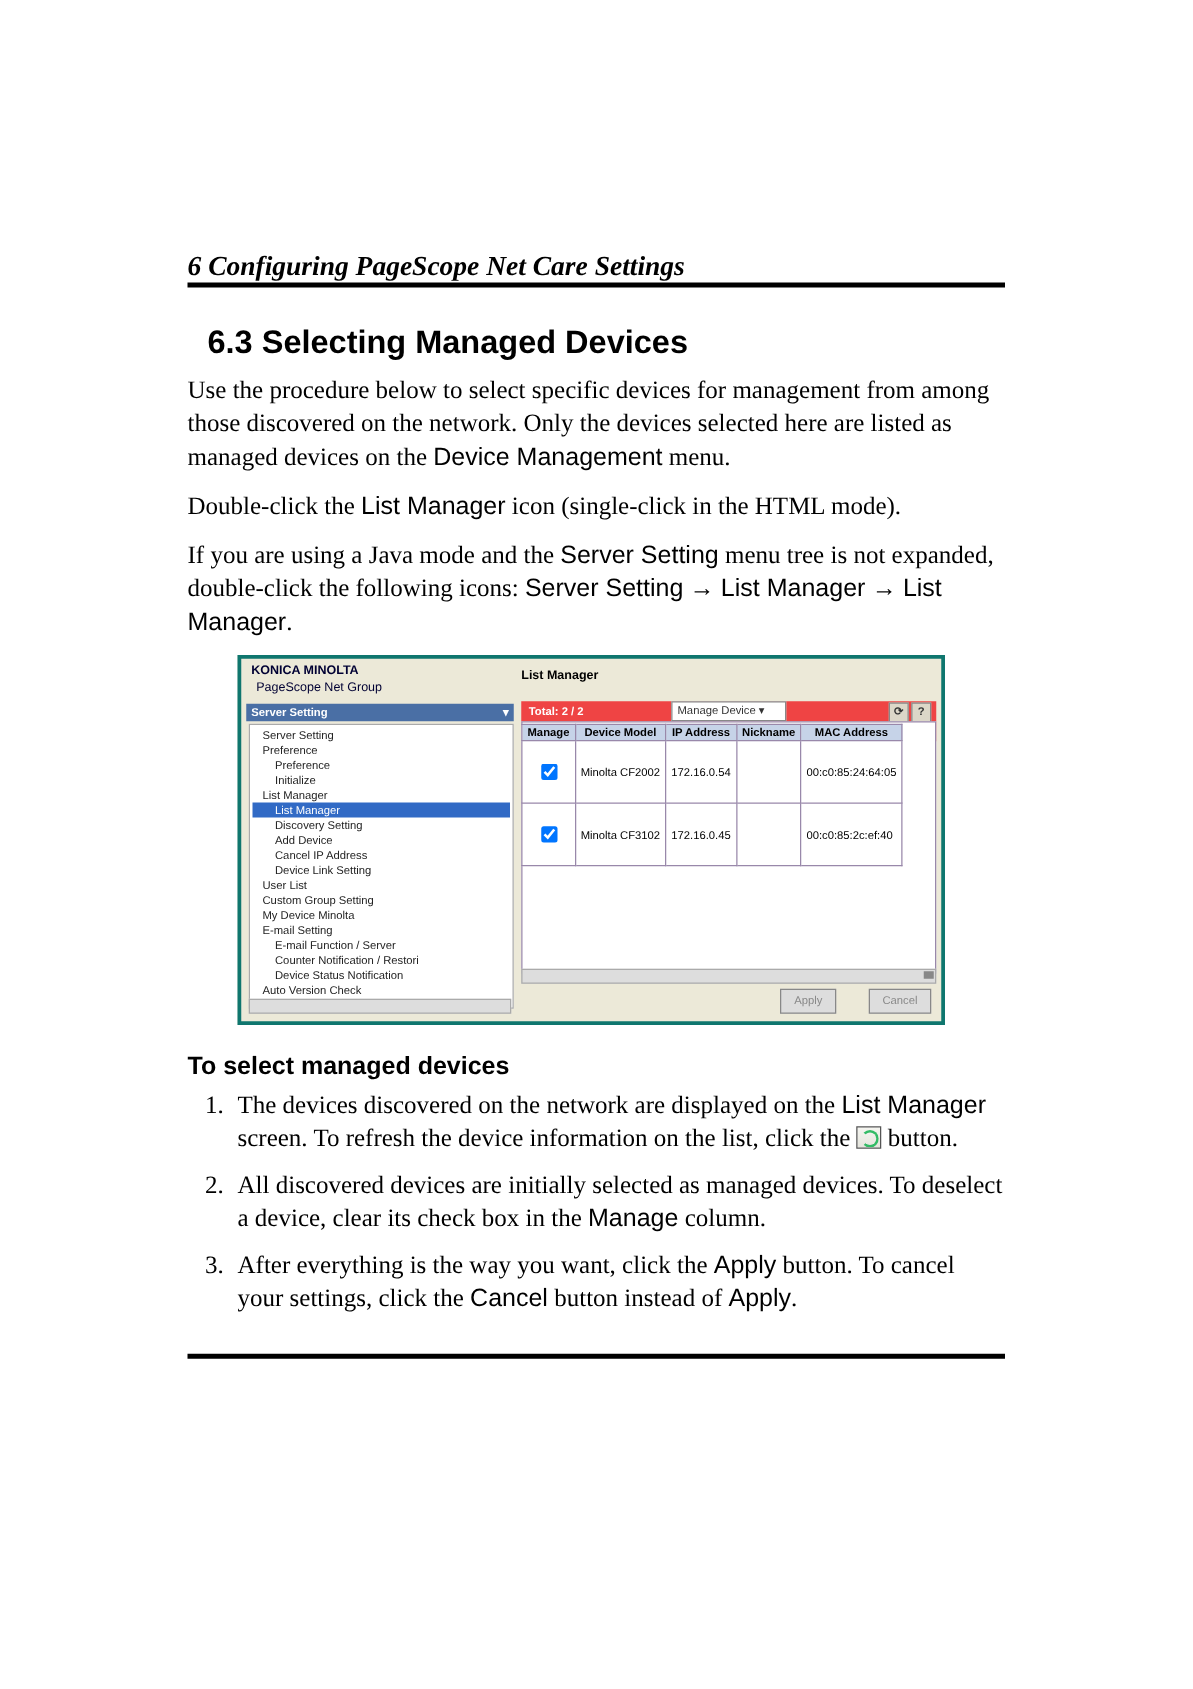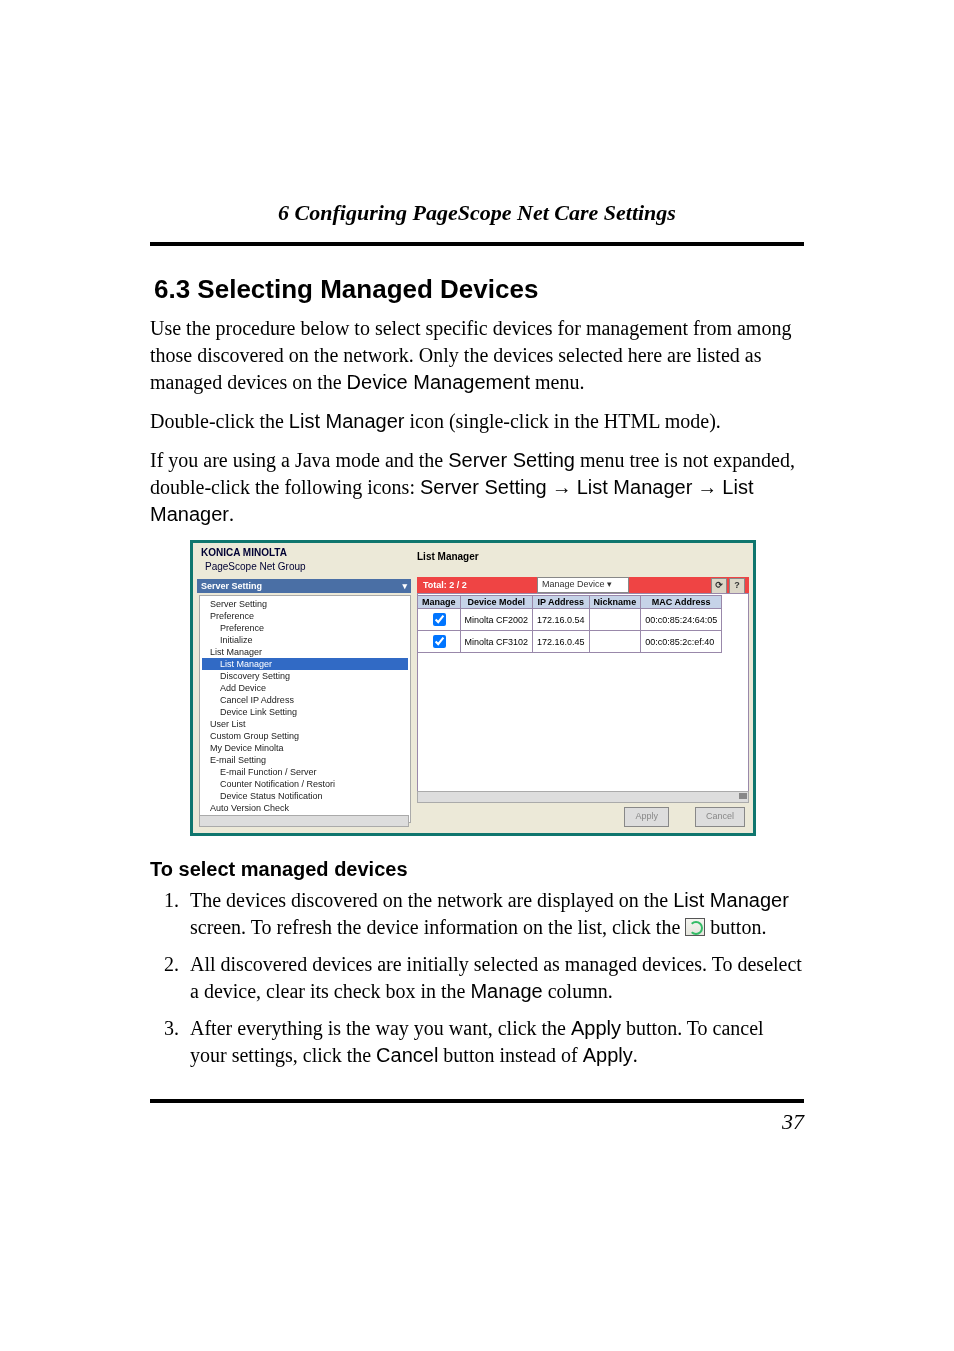--- a/index.html
+++ b/index.html
@@ -1,21 +1,21 @@
 <!DOCTYPE html>
 <html><head>
 <meta charset="utf-8">
 <style>
   html,body{margin:0;padding:0;background:#fff;font-family:"Times New Roman",Times,serif;color:#000}
   .page{width:954px;height:1351px;position:relative;margin:0 auto;background:#fff}
   .inner{position:absolute;left:150px;right:150px;top:200px;bottom:120px}
-  .topline{font-style:italic;font-weight:bold;text-align:center;font-size:22px;margin-bottom:16px}
+  .topline{font-style:italic;font-weight:bold;text-align:left;font-size:22px;margin-bottom:0}
   .rule{height:4px;background:#000;border:none;margin:0 0 28px 0}
   .rule-bottom{height:4px;background:#000;border:none;margin:30px 0 6px 0}
-  h1{font-family:Arial,Helvetica,sans-serif;font-size:26px;font-weight:bold;margin:0 0 10px 4px}
+  h1{font-family:Arial,Helvetica,sans-serif;font-size:26px;font-weight:bold;margin:0 0 10px 16px}
   h2{font-family:Arial,Helvetica,sans-serif;font-size:20px;font-weight:bold;margin:22px 0 6px 0}
   p{font-size:20px;line-height:1.35;margin:0 0 12px 0}
   .b{font-family:Arial,Helvetica,sans-serif;font-weight:normal}
   ol{font-size:20px;line-height:1.35;margin:0;padding-left:34px}
   ol li{margin-bottom:10px;padding-left:6px}
   .pagenum{font-style:italic;text-align:right;font-size:22px}
   .shot{border:3px solid #0f766e;background:#ece9d8;width:560px;height:290px;margin:8px 0 14px 40px;position:relative;font-family:Arial,Helvetica,sans-serif;font-size:9px}
   .shot .brand{position:absolute;left:8px;top:4px;font-weight:bold;font-size:10px;color:#003}
   .shot .nc{position:absolute;left:12px;top:18px;font-size:10px;color:#003}
   .shot .hdrblue{position:absolute;left:4px;top:36px;width:210px;height:14px;background:#4a6fa5;color:#fff;padding-left:4px;line-height:14px;font-size:9px;font-weight:bold}
@@ -24,21 +24,21 @@
   .shot .tree .i1{padding-left:8px}
   .shot .tree .i2{padding-left:18px}
   .shot .tree .sel{background:#316ac5;color:#fff}
   .shot .right-title{position:absolute;left:224px;top:8px;font-weight:bold;font-size:10px}
   .shot .barblue{position:absolute;left:224px;top:34px;right:4px;height:32px;background:#ef4444;color:#fff;line-height:16px;padding-left:6px;font-weight:bold}
   .shot .barblue .dd{position:absolute;left:120px;top:0;background:#fff;color:#333;border:1px solid #888;height:14px;line-height:12px;padding:0 16px 0 4px;font-weight:normal}
   .shot .barblue .icons{position:absolute;right:4px;top:1px;display:flex;gap:2px}
   .shot .barblue .iconbtn{width:14px;height:14px;background:#dcd7c8;border:1px solid #888;color:#333;text-align:center;line-height:12px;font-size:9px}
   .shot table.dev{position:absolute;left:224px;top:52px;right:4px;border-collapse:collapse;font-size:9px;background:#fff}
   .shot table.dev th{background:#c6d3e8;border:1px solid #98a;text-align:center;font-weight:bold;padding:1px 4px}
-  .shot table.dev td{border:1px solid #98a;padding:1px 4px;background:#fff}
+  .shot table.dev td{border:1px solid #98a;padding:15px 4px;background:#fff}
   .shot table.dev td.c{text-align:center}
   .shot .devwrap{position:absolute;left:224px;top:50px;right:4px;height:200px;background:#fff;border:1px solid #98a}
   .shot .btn{position:absolute;height:18px;border:1px solid #888;background:#ddd;text-align:center;line-height:16px;color:#888;padding:0 10px}
   .shot .btn.apply{right:84px;bottom:6px}
   .shot .btn.cancel{right:8px;bottom:6px}
   .shot .scrollh{position:absolute;left:224px;right:4px;bottom:30px;height:10px;background:#ddd;border:1px solid #aaa}
   .shot .scrollh::after{content:"";position:absolute;right:1px;top:1px;width:8px;height:6px;background:#888}
   .shot .tree-scrollh{position:absolute;left:6px;width:208px;bottom:6px;height:10px;background:#ddd;border:1px solid #aaa}
   .reficon{display:inline-block;width:18px;height:16px;border:1px solid #555;background:linear-gradient(#f5f5f0,#e5e5dd);vertical-align:middle;position:relative;top:-2px}
   .reficon::before{content:"";position:absolute;left:3px;top:2px;width:10px;height:10px;border:2px solid #3b6;border-left-color:transparent;border-radius:50%}
@@ -166,15 +166,14 @@
         <span>After everything is the way you want, click the </span>
         <span class="b">Apply</span>
         <span> button. To cancel your settings, click the </span>
         <span class="b">Cancel</span>
         <span> button instead of </span>
         <span class="b">Apply</span><span>.</span>
       </li>
     </ol>
 
     <hr class="rule-bottom">
-    <div class="pagenum">37</div>
   </div>
 </div>
 
 </body></html>

